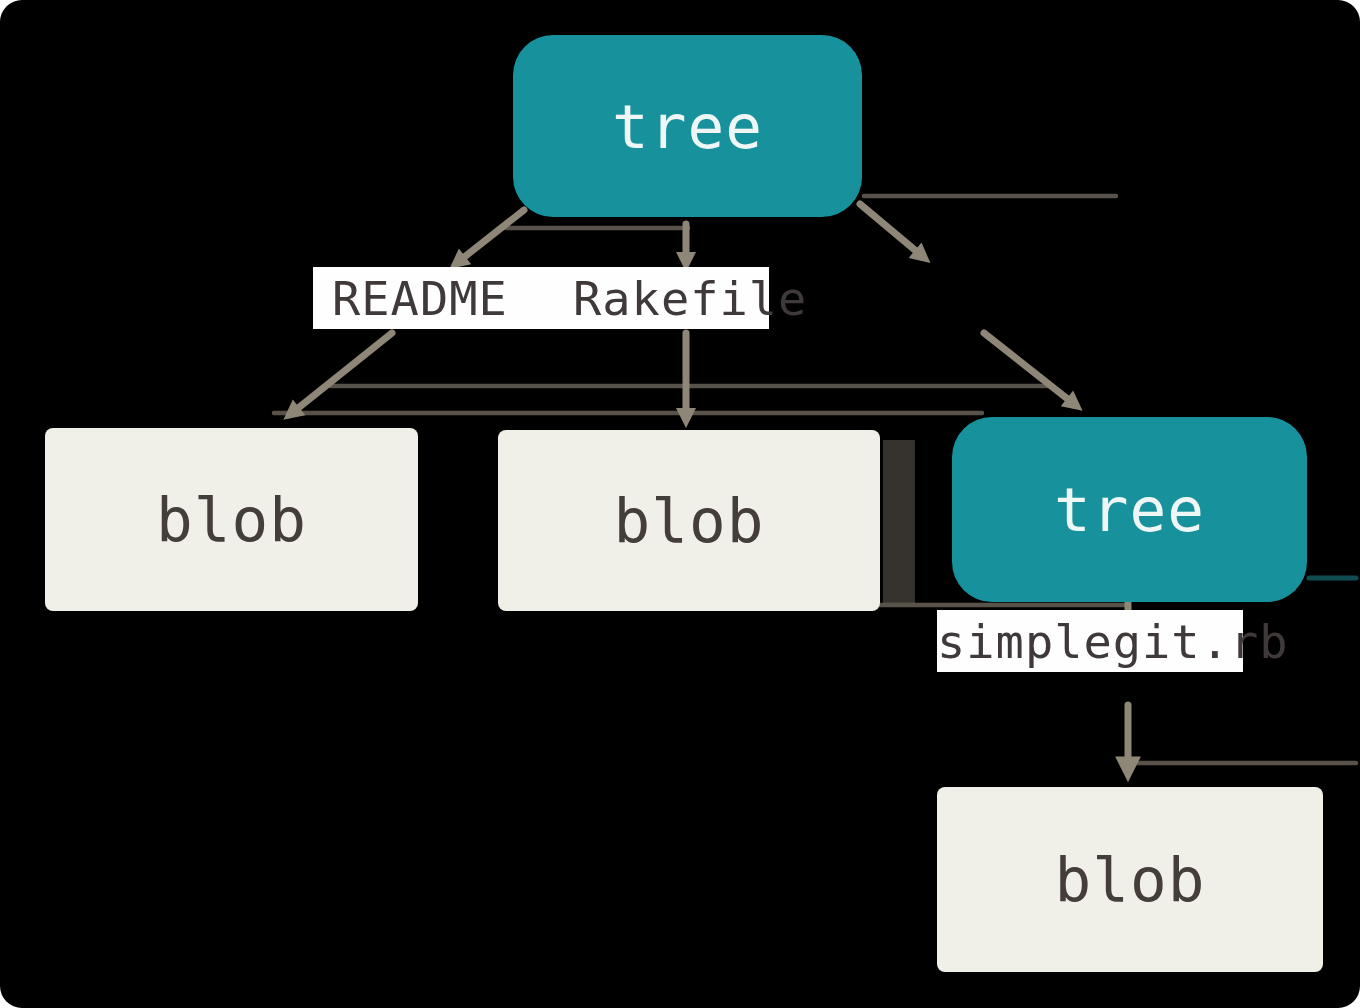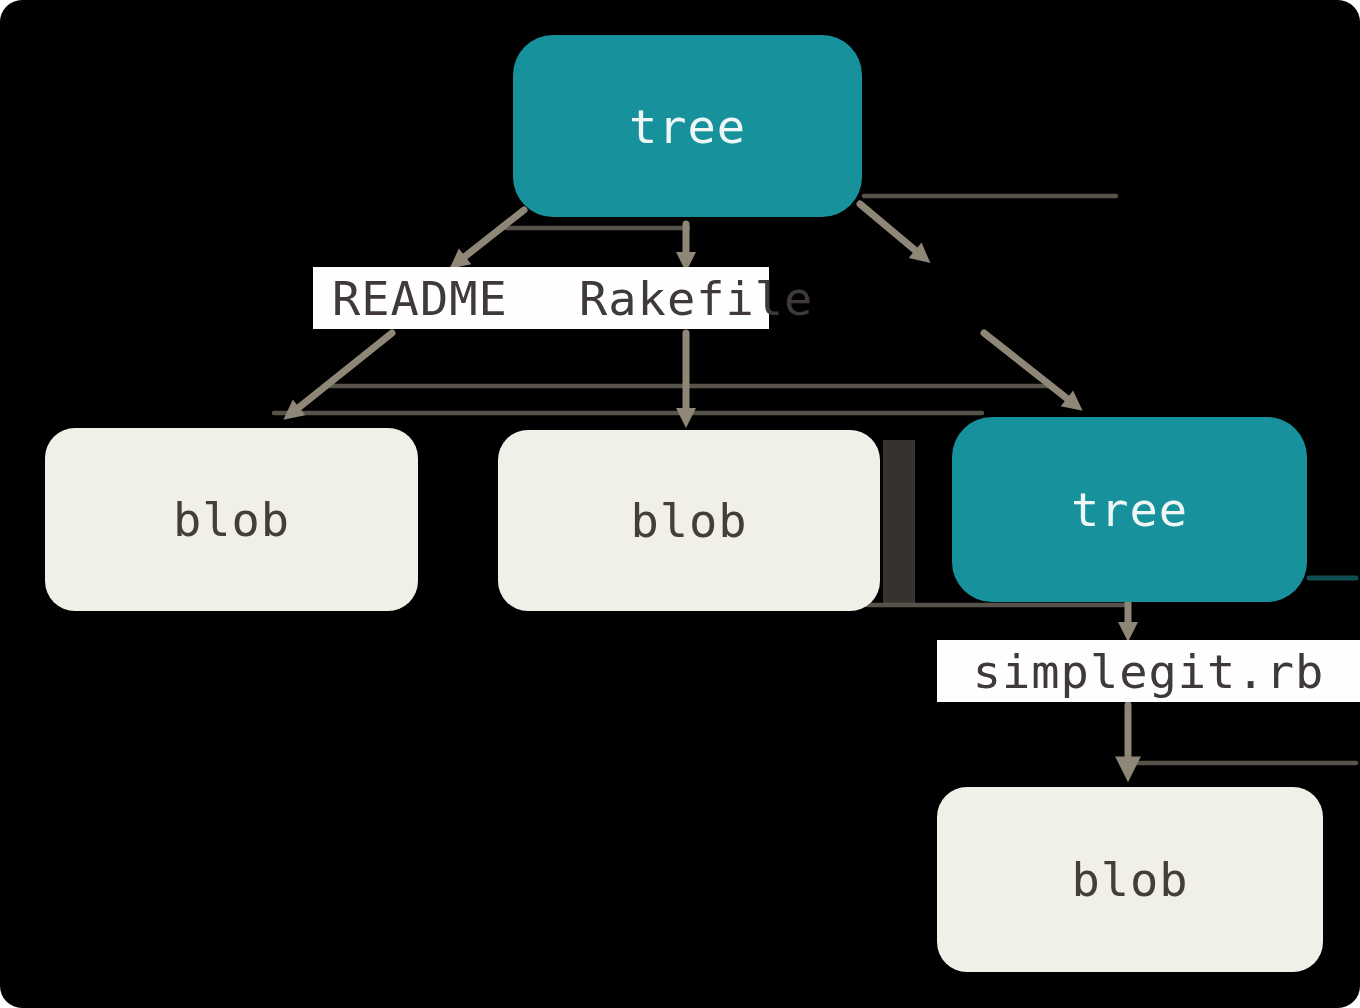--- a/index.html
+++ b/index.html
@@ -14,55 +14,55 @@
     height: 1008px;
     background: #000000;
     border-radius: 22px;
     overflow: hidden;
   }
   .node {
     position: absolute;
     display: flex;
     align-items: center;
     justify-content: center;
-    font-size: 47px;
+    font-size: 61px;
     letter-spacing: 1px;
   }
   .node.tree {
     background: #17919b;
     color: #eef6f6;
     border-radius: 40px;
   }
   .node.blob {
     background: #f0efe8;
     color: #443e3a;
-    border-radius: 30px;
+    border-radius: 8px;
   }
   .strip {
     position: absolute;
     background: #fefefe;
     color: #3f3939;
     font-size: 47px;
     height: 62px;
     line-height: 63px;
     letter-spacing: 1px;
   }
   .strip .edge-label { position: absolute; top: 0; white-space: nowrap; }
   .strip.centered { text-align: center; }
   
   #tree-root      { left: 513px; top: 35px;  width: 349px; height: 182px; }
   #blob-readme    { left: 45px;  top: 428px; width: 373px; height: 183px; }
   #blob-rakefile  { left: 498px; top: 430px; width: 382px; height: 181px; }
   #tree-lib       { left: 952px; top: 417px; width: 355px; height: 185px; }
   #blob-simplegit { left: 937px; top: 787px; width: 386px; height: 185px; }
   #strip-top      { left: 313px; top: 267px; width: 456px; }
   #strip-lib      { left: 885px; top: 267px; width: 138px; }
-  #strip-simplegit{ left: 937px; top: 640px; width: 423px; }
+  #strip-simplegit{ left: 937px; top: 610px; width: 306px; }
   #lbl-readme   { left: 19px; }
-  #lbl-rakefile { left: 260px; margin-left: 6px; }
+  #lbl-rakefile { left: 260px; }
   svg.connectors {
     position: absolute;
     left: 0; top: 0;
     width: 1360px; height: 1008px;
     pointer-events: none;
   }
   svg .shaft  { stroke: #8e8778; stroke-width: 7; stroke-linecap: round; fill: none; }
   svg .whisker{ stroke: #8e8778; stroke-width: 4.5; stroke-linecap: round; opacity: 0.62; }
   svg .whisker-teal { stroke: #1b8f96; stroke-width: 5; stroke-linecap: round; opacity: 0.55; }
 </style>

